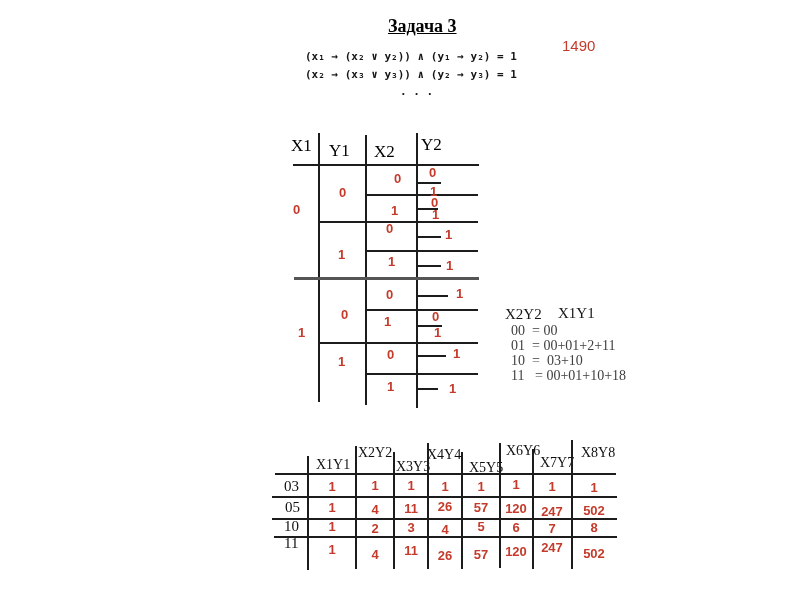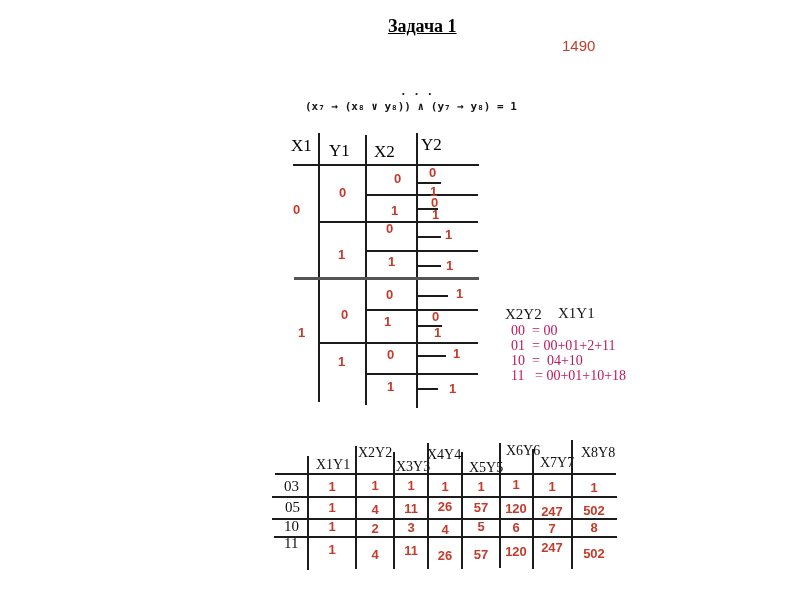--- a/index.html
+++ b/index.html
@@ -3,41 +3,42 @@
 <meta charset="utf-8">
 <style>
   html,body{margin:0;padding:0;background:#fff;}
   #canvas{position:relative;width:800px;height:600px;background:#ffffff;overflow:hidden;
           font-family:"Liberation Serif",serif;}
   .ln{position:absolute;background:var(--line,#1c1c1c);}
   .ln.gray{background:#555;}
   .rd{position:absolute;font:bold 13px "Liberation Sans",sans-serif;color:var(--red,#c43b2b);line-height:1;}
   .th{position:absolute;font:17px "Liberation Serif",serif;color:#000000;line-height:1;}
   .f{position:absolute;font:bold 11px "DejaVu Sans Mono",monospace;color:#151515;white-space:pre;line-height:1;}
-  .map{position:absolute;font:14px "Liberation Serif",serif;color:#be185d;white-space:pre;line-height:1;}
+  .map{position:absolute;font:14px "Liberation Serif",serif;color:#404040;white-space:pre;line-height:1;}
   .maph{position:absolute;font:15px "Liberation Serif",serif;color:#151515;line-height:1;}
   .tl{position:absolute;font:15px "Liberation Serif",serif;color:#101010;line-height:1;}
   .thd{position:absolute;font:14px "Liberation Serif",serif;color:#101010;line-height:1;}
   .tv{position:absolute;width:40px;text-align:center;font:bold 13px "Liberation Sans",sans-serif;
       color:var(--red,#c43b2b);line-height:1;}
   #title{position:absolute;left:388px;top:17px;font:bold 18px "Liberation Serif",serif;
          text-decoration:underline;color:#000;line-height:1;}
   #pnum{position:absolute;left:562px;top:38px;font:15px "Liberation Sans",sans-serif;
         color:var(--red,#c43b2b);line-height:1;}
 </style>
 </head>
 <body>
 
 <div id="canvas">
 
-  <div id="title">Задача 1</div>
+  <div id="title">Задача 3</div>
   <div id="pnum">1490</div>
 
+  <div class="f" style="left:305px;top:51px">(x₁ → (x₂ ∨ y₂)) ∧ (y₁ → y₂) = 1</div>
+  <div class="f" style="left:305px;top:69px">(x₂ → (x₃ ∨ y₃)) ∧ (y₂ → y₃) = 1</div>
   <div class="f" style="left:400px;top:86px">. . .</div>
-  <div class="f" style="left:305px;top:101px">(x₇ → (x₈ ∨ y₈)) ∧ (y₇ → y₈) = 1</div>
 
   <div>
 
     <div class="th" style="left:291px;top:137px">X1</div>
     <div class="th" style="left:329px;top:142px">Y1</div>
     <div class="th" style="left:374px;top:143px">X2</div>
     <div class="th" style="left:421px;top:136px">Y2</div>
 
     <div class="ln" style="left:318px;top:133px;width:2px;height:269px"></div>
     <div class="ln" style="left:365px;top:135px;width:2px;height:270px"></div>
@@ -89,21 +90,21 @@
     <div class="rd" style="left:434px;top:326px">1</div>
     <div class="rd" style="left:453px;top:347px">1</div>
     <div class="rd" style="left:449px;top:382px">1</div>
   </div>
 
   <div>
     <div class="maph" style="left:505px;top:307px">X2Y2</div>
     <div class="maph" style="left:558px;top:306px">X1Y1</div>
     <div class="map" style="left:511px;top:324px">00  = 00</div>
     <div class="map" style="left:511px;top:339px">01  = 00+01+2+11</div>
-    <div class="map" style="left:511px;top:354px">10  =  04+10</div>
+    <div class="map" style="left:511px;top:354px">10  =  03+10</div>
     <div class="map" style="left:511px;top:369px">11   = 00+01+10+18</div>
   </div>
 
   <div>
 
     <div class="thd" style="left:316px;top:458px">X1Y1</div>
     <div class="thd" style="left:358px;top:446px">X2Y2</div>
     <div class="thd" style="left:396px;top:460px">X3Y3</div>
     <div class="thd" style="left:427px;top:448px">X4Y4</div>
     <div class="thd" style="left:469px;top:461px">X5Y5</div>

